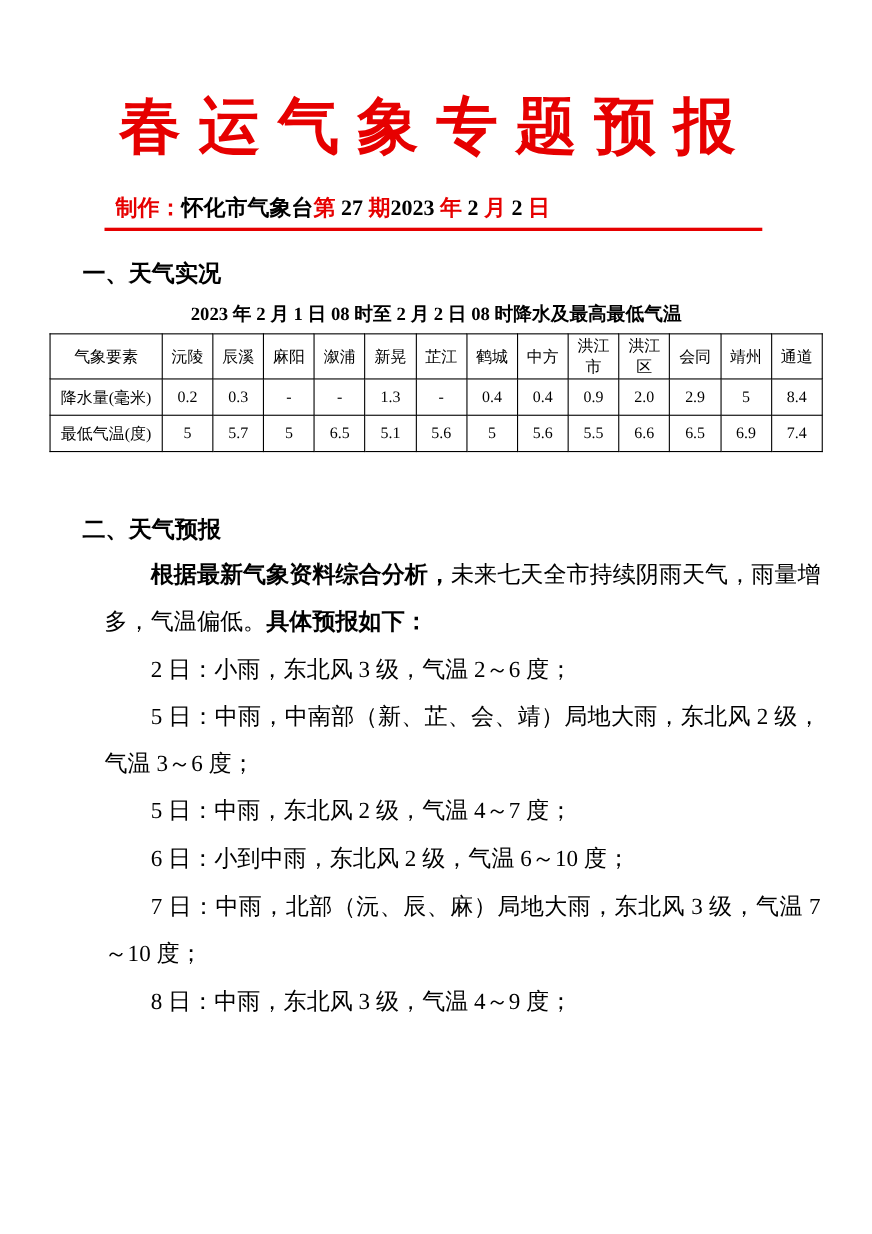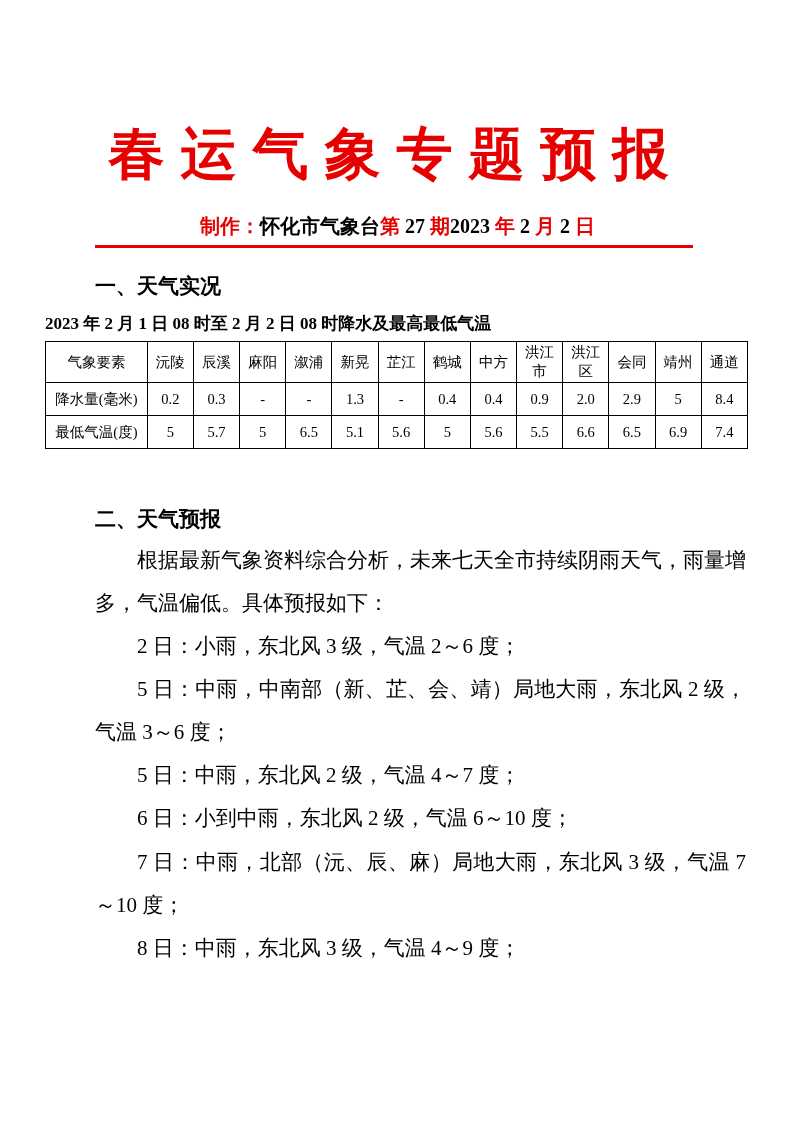--- a/index.html
+++ b/index.html
@@ -9,58 +9,59 @@
     width: 793px; height: 1122px;
     background: #ffffff;
     font-family: "Liberation Serif", serif;
     color: var(--ink);
     position: relative;
     overflow: hidden;
   }
   .page { padding: 0 45px; }
 
   .doc-title {
-    margin: 120px 0 0 0;
+    margin: 82px 0 0 0;
     text-align: center;
     color: var(--red);
     font-family: "DejaVu Serif", serif;
     font-weight: bold;
     font-size: 56px;
     line-height: 1.2;
     letter-spacing: 16px;
     white-space: nowrap;
   }
 
   .masthead {
     display: flex;
-    justify-content: center;
+    justify-content: flex-start;
     align-items: baseline;
     margin: 26px 58px 0 60px;
     font-size: 20px;
     font-weight: bold;
     white-space: nowrap;
   }
   .red { color: var(--red); }
   .blk { color: var(--ink); }
 
   .red-rule {
     margin: 5px 55px 0 50px;
     border-bottom: 3px solid var(--red);
     height: 0;
   }
 
   .section-heading {
-    margin: 24px 0 0 50px;
+    margin: 24px 0 0 30px;
     font-size: 21px;
     font-weight: bold;
   }
   .section-heading.second { margin-top: 56px; }
 
   .table-title {
     margin: 12px 0 6px 0;
+    text-align: center;
     font-size: 17px;
     font-weight: bold;
   }
 
   table.weather {
     width: 100%;
     border-collapse: collapse;
     table-layout: fixed;
   }
   table.weather td {
@@ -75,21 +76,21 @@
   table.weather td.first { width: 14.5%; }
 
   .body-par {
     margin: 0 2px 0 50px;
     font-size: 21px;
     line-height: 2.05;
     text-indent: 2em;
     text-align: justify;
   }
   .body-par.first-par { margin-top: 6px; }
-  .b { font-weight: normal; }
+  .b { font-weight: bold; }
 </style>
 </head>
 <body>
 
 <div class="page">
 
   <h1 class="doc-title">春运气象专题预报</h1>
 
   <div class="masthead">
     <span>

